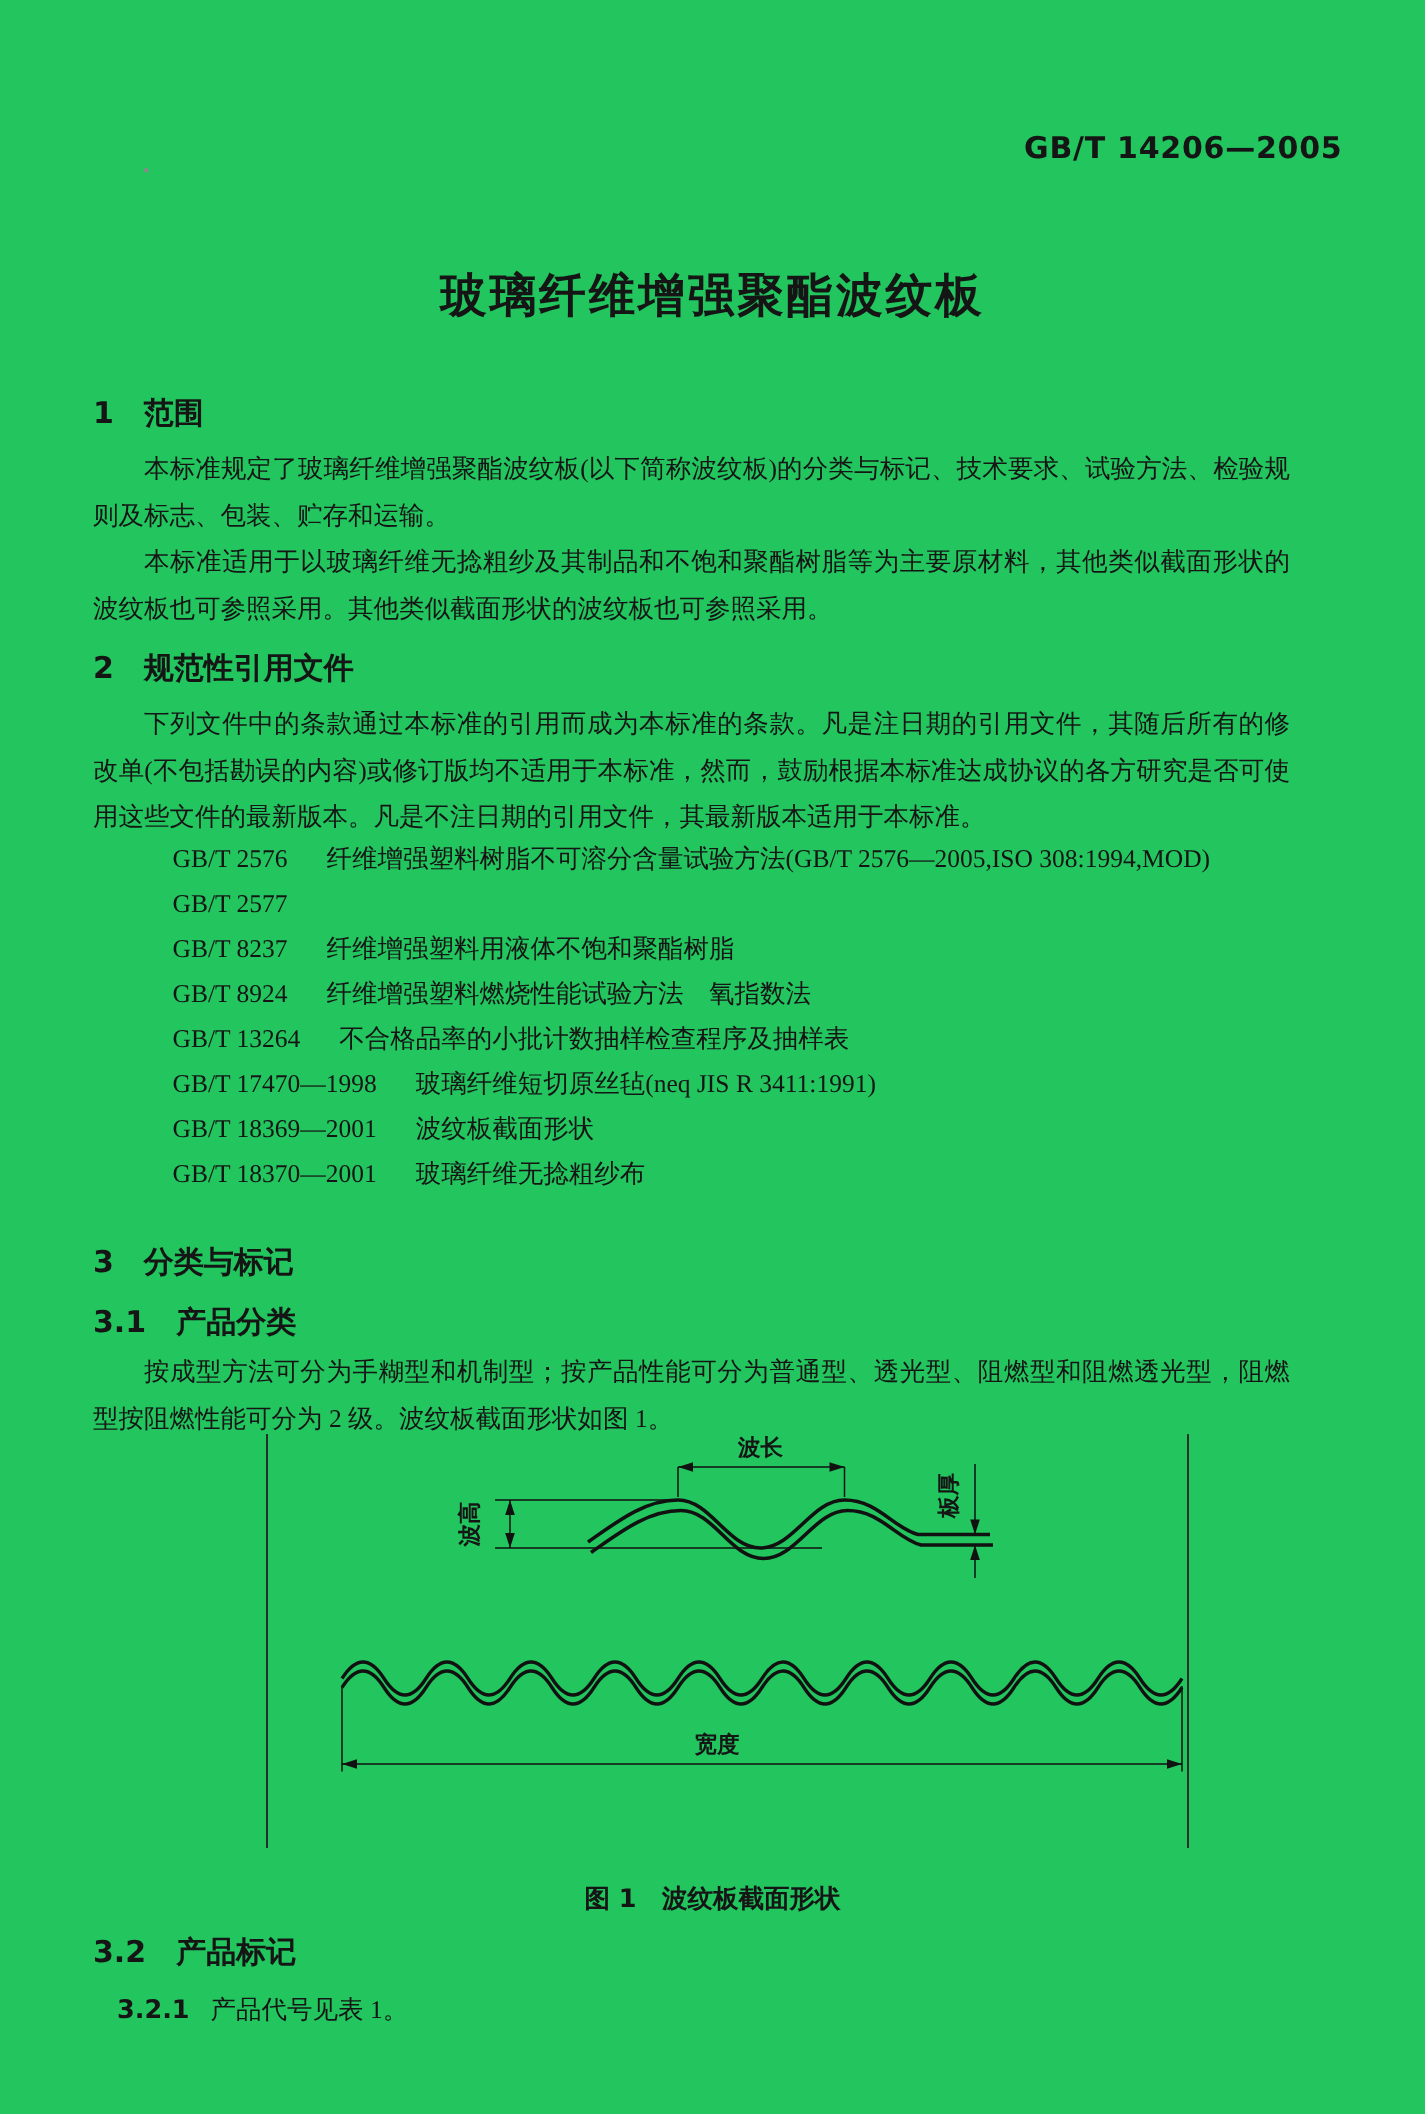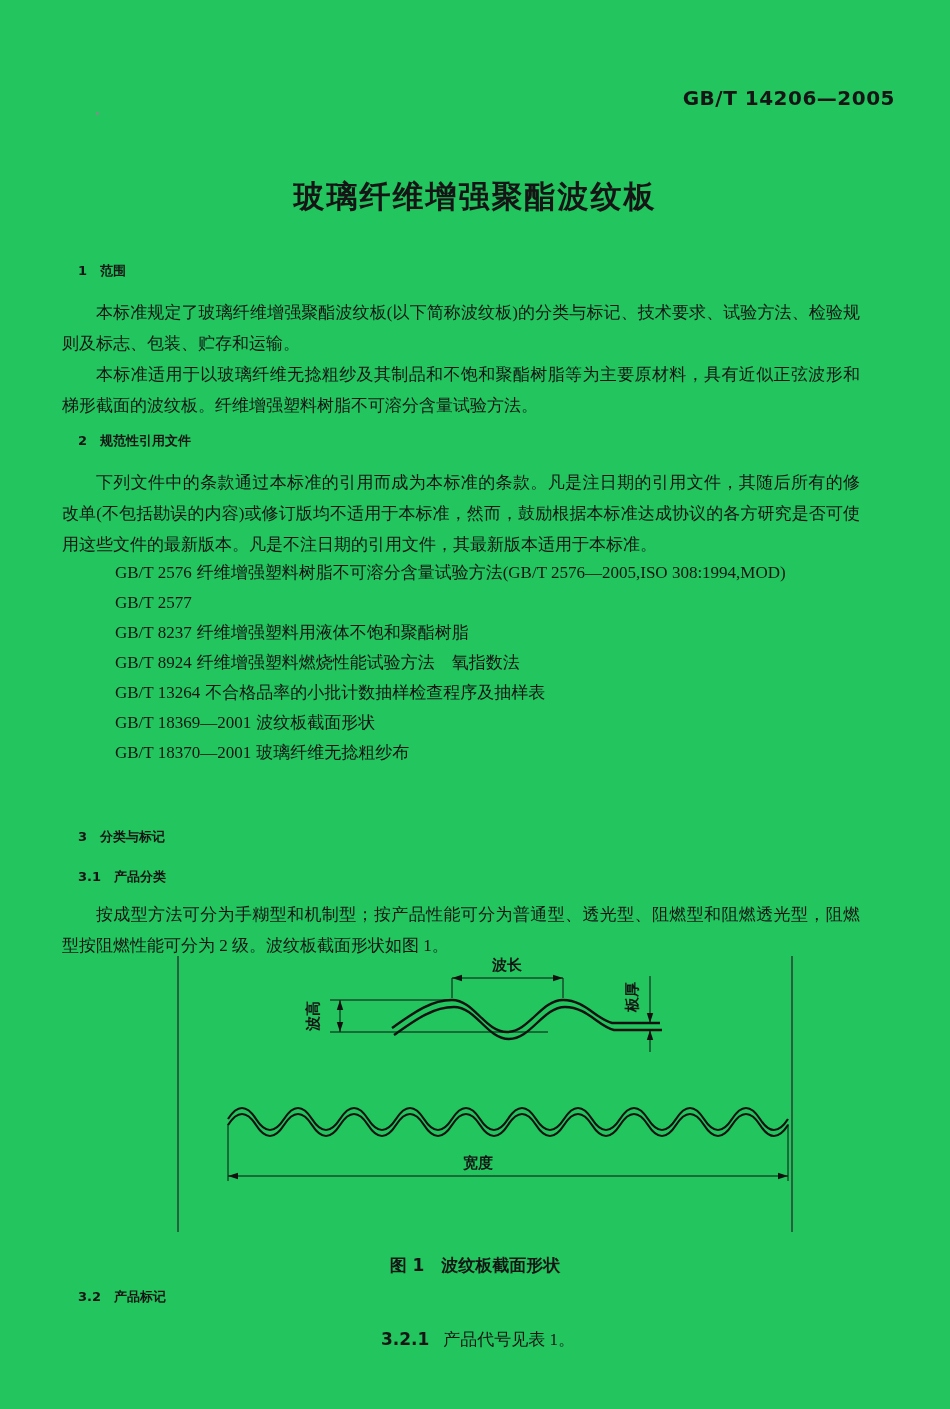--- a/index.html
+++ b/index.html
@@ -18,34 +18,34 @@
     font-family:"DejaVu Sans","Liberation Sans",sans-serif;
     font-weight:bold;font-size:20px;letter-spacing:.5px;
   }
   .doc-title{
     top:176px;left:0;width:100%;
     text-align:center;
     font-family:"DejaVu Sans","Liberation Sans",sans-serif;
     font-weight:bold;font-size:31px;letter-spacing:2px;
   }
   .h-num{
-    left:78px;width:800px;
+    left:62px;width:800px;
     font-family:"DejaVu Sans","Liberation Sans",sans-serif;
-    font-weight:bold;font-size:13px;
+    font-weight:bold;font-size:20px;
   }
   .body-p{
     left:62px;width:798px;
     font-size:17px;line-height:31px;
     text-align:justify;text-indent:2em;
   }
   .ref-list{
     left:115px;width:780px;
     font-size:17px;line-height:30px;
   }
-  .ref-row{display:flex;gap:5px;white-space:nowrap;}
+  .ref-row{display:flex;gap:26px;white-space:nowrap;}
   .clause-321{
     left:78px;width:800px;font-size:17px;
   }
   .clause-321 .num{
     font-family:"DejaVu Sans","Liberation Sans",sans-serif;
     font-weight:bold;margin-right:14px;
   }
   .fig-caption{
     top:1254px;left:0;width:100%;
     text-align:center;
@@ -67,21 +67,21 @@
 <div class="page">
 
   <div class="abs speck"></div>
 
   <div class="abs code">GB/T 14206—2005</div>
 
   <div class="abs doc-title">玻璃纤维增强聚酯波纹板</div>
 
   <div class="abs h-num" style="top:262px;">1　范围</div>
   <div class="abs body-p" style="top:297px;">本标准规定了玻璃纤维增强聚酯波纹板(以下简称波纹板)的分类与标记、技术要求、试验方法、检验规则及标志、包装、贮存和运输。</div>
-  <div class="abs body-p" style="top:359px;">本标准适用于以玻璃纤维无捻粗纱及其制品和不饱和聚酯树脂等为主要原材料，具有近似正弦波形和梯形截面的波纹板。纤维增强塑料树脂不可溶分含量试验方法。</div>
+  <div class="abs body-p" style="top:359px;">本标准适用于以玻璃纤维无捻粗纱及其制品和不饱和聚酯树脂等为主要原材料，其他类似截面形状的波纹板也可参照采用。其他类似截面形状的波纹板也可参照采用。</div>
 
   <div class="abs h-num" style="top:432px;">2　规范性引用文件</div>
   <div class="abs body-p" style="top:467px;">下列文件中的条款通过本标准的引用而成为本标准的条款。凡是注日期的引用文件，其随后所有的修改单(不包括勘误的内容)或修订版均不适用于本标准，然而，鼓励根据本标准达成协议的各方研究是否可使用这些文件的最新版本。凡是不注日期的引用文件，其最新版本适用于本标准。</div>
 
   <div class="abs ref-list" style="top:558px;">
     <div class="ref-row">
       <span>GB/T 2576</span>
       <span>纤维增强塑料树脂不可溶分含量试验方法(GB/T 2576—2005,ISO 308:1994,MOD)</span>
     </div>
     <div class="ref-row">
@@ -91,20 +91,24 @@
       <span>GB/T 8237</span>
       <span>纤维增强塑料用液体不饱和聚酯树脂</span>
     </div>
     <div class="ref-row">
       <span>GB/T 8924</span>
       <span>纤维增强塑料燃烧性能试验方法　氧指数法</span>
     </div>
     <div class="ref-row">
       <span>GB/T 13264</span>
       <span>不合格品率的小批计数抽样检查程序及抽样表</span>
+    </div>
+    <div class="ref-row">
+      <span>GB/T 17470—1998</span>
+      <span>玻璃纤维短切原丝毡(neq JIS R 3411:1991)</span>
     </div>
     <div class="ref-row">
       <span>GB/T 18369—2001</span>
       <span>波纹板截面形状</span>
     </div>
     <div class="ref-row">
       <span>GB/T 18370—2001</span>
       <span>玻璃纤维无捻粗纱布</span>
     </div>
   </div>
@@ -160,17 +164,17 @@
       <line x1="68" y1="228" x2="628" y2="228"></line>
     </g>
     <polygon points="68,228 78,224.8 78,231.2" fill="#111"></polygon>
     <polygon points="628,228 618,224.8 618,231.2" fill="#111"></polygon>
     <text x="318" y="220" text-anchor="middle">宽度</text>
   </svg>
 
   <div class="abs fig-caption">图 1　波纹板截面形状</div>
 
   <div class="abs h-num" style="top:1288px;">3.2　产品标记</div>
-  <div class="abs clause-321" style="top:1328px;text-align:center;">
+  <div class="abs clause-321" style="top:1328px;">
     <span class="num">3.2.1</span><span>产品代号见表 1。</span>
   </div>
 
 </div>
 
 </body></html>

